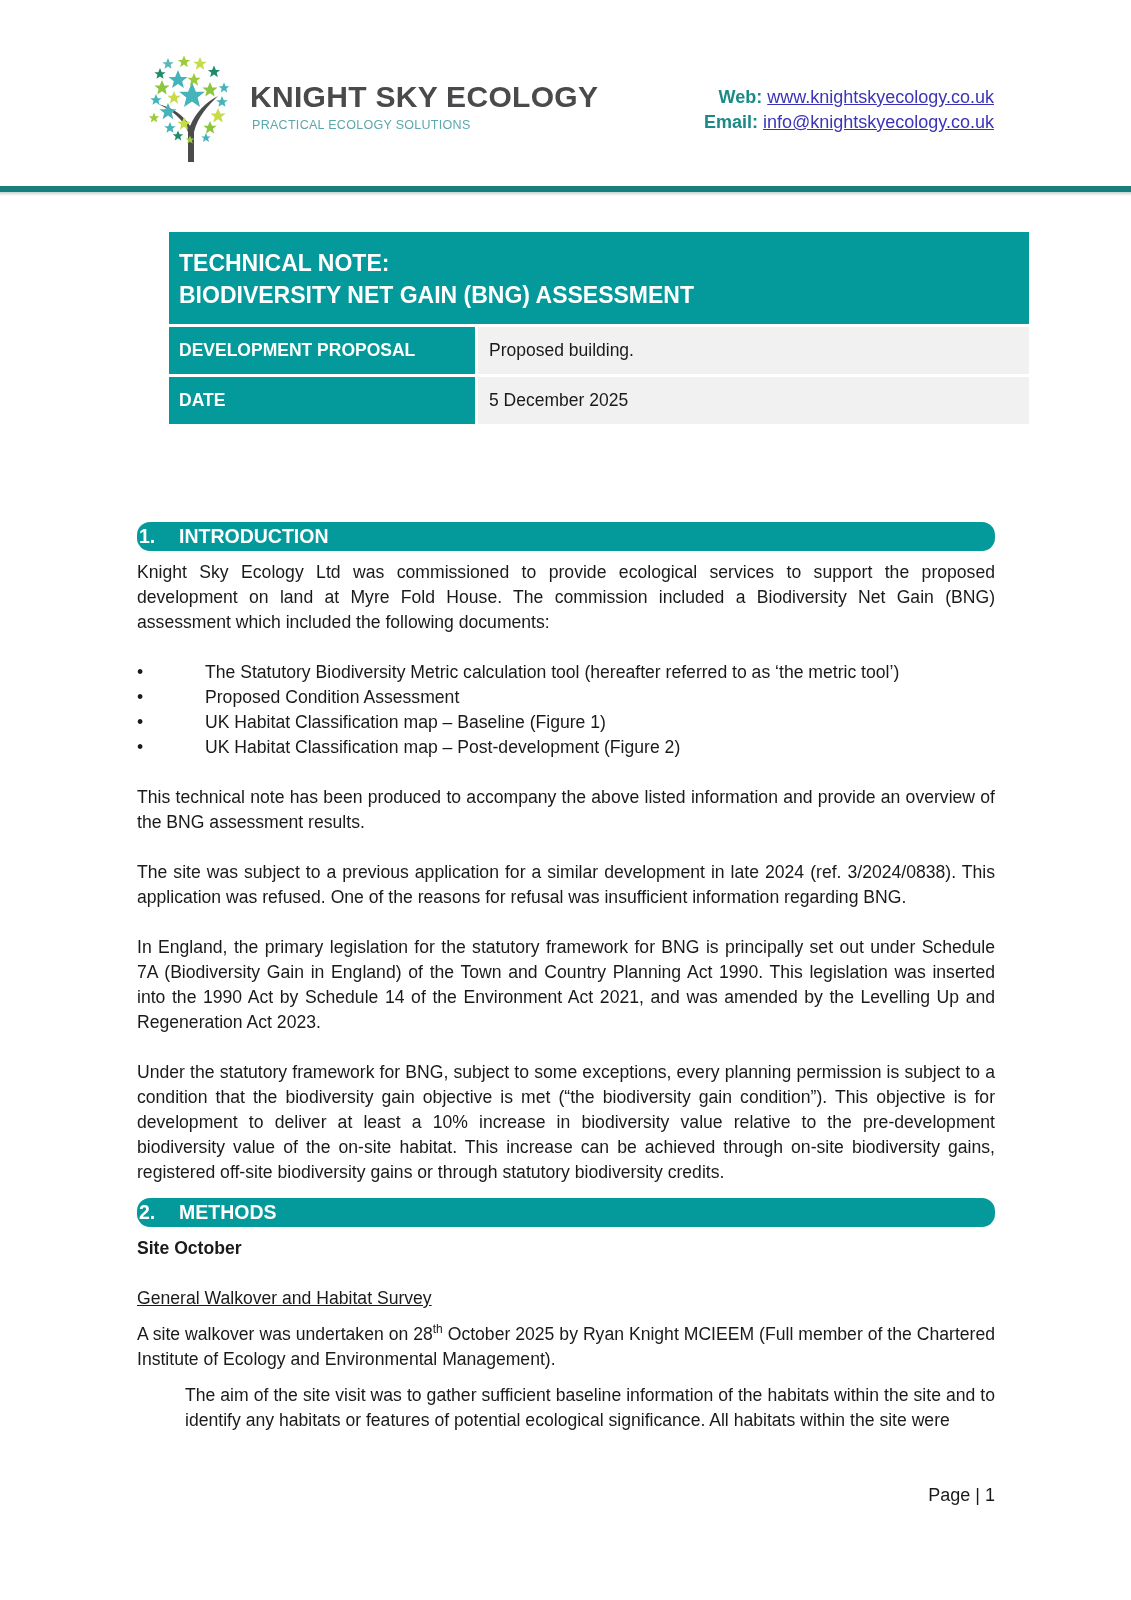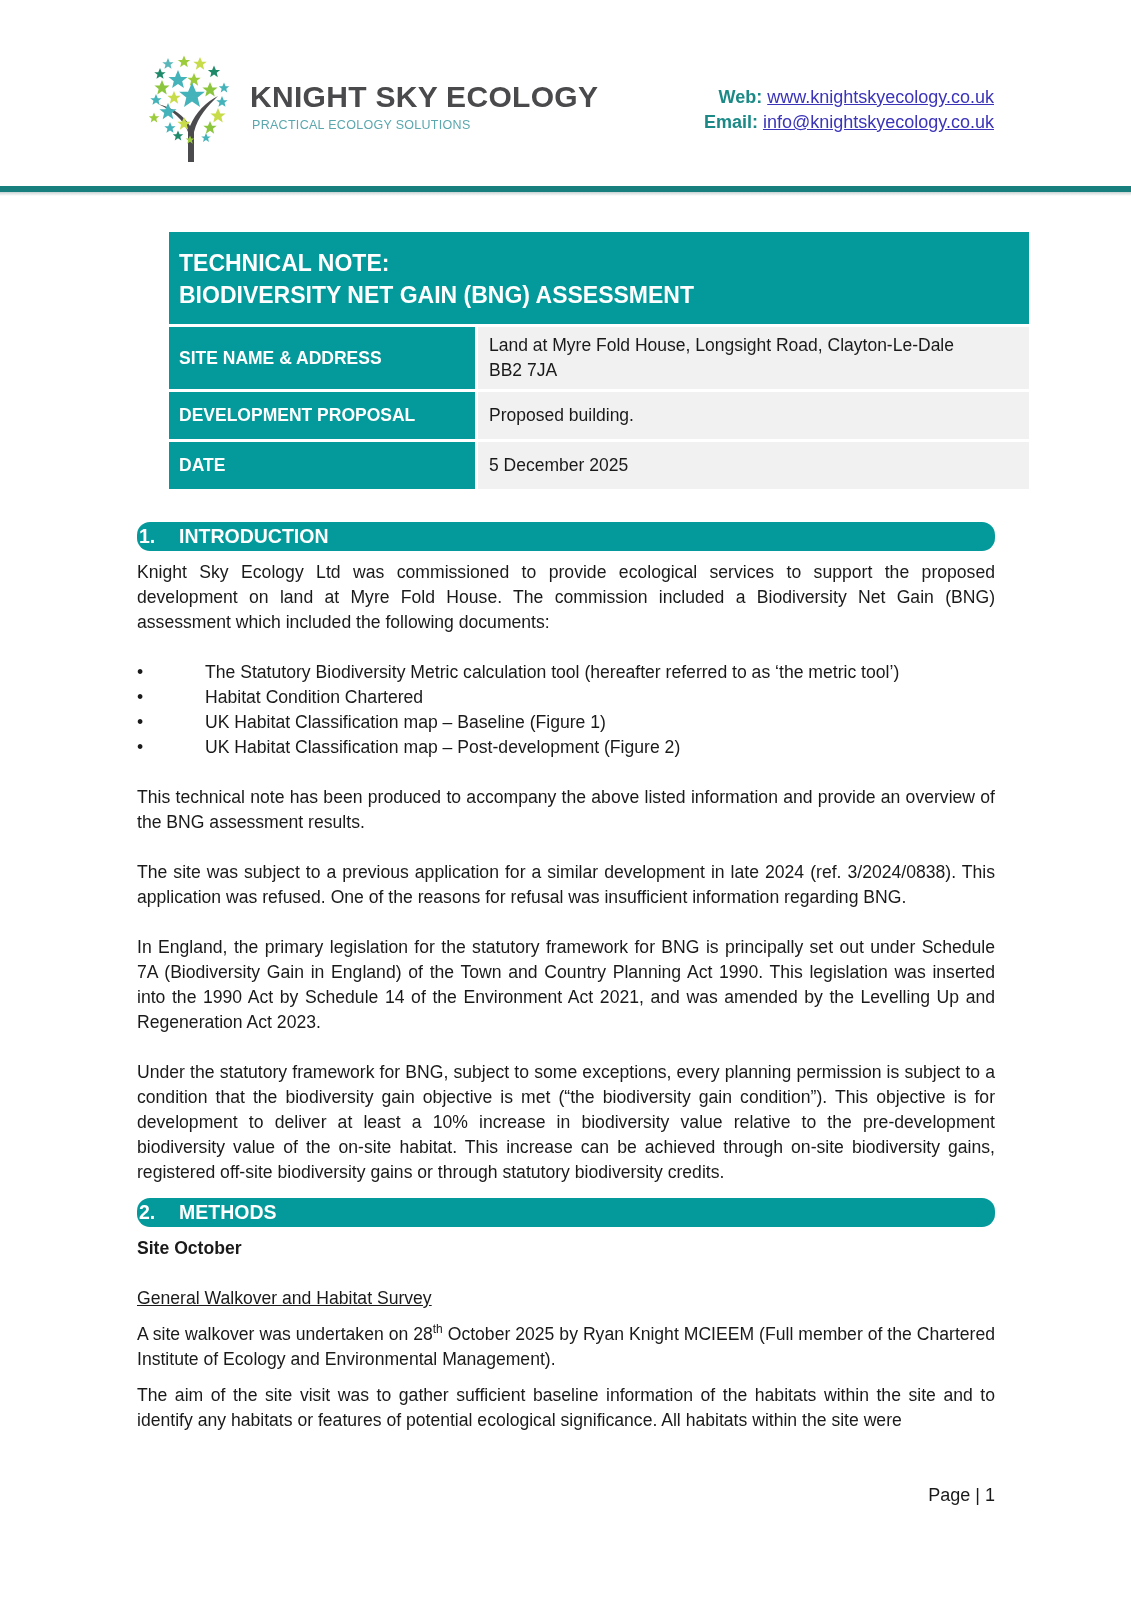--- a/index.html
+++ b/index.html
@@ -95,59 +95,50 @@
 
   <div class="rule"></div>
   <div class="rule-shadow"></div>
 </div>
 
 <div class="title-block">
   <div class="title-bar">
     <div>TECHNICAL NOTE:</div>
     <div>BIODIVERSITY NET GAIN (BNG) ASSESSMENT</div>
   </div>
-  <div class="info-row row-site">
-    <div class="info-label">SITE NAME &amp; ADDRESS</div>
-    <div class="info-value">
-      <div>
-        <div>Land at Myre Fold House, Longsight Road, Clayton-Le-Dale</div>
-        <div>BB2 7JA</div>
-      </div>
-    </div>
-  </div>
   <div class="info-row row-dev">
     <div class="info-label">DEVELOPMENT PROPOSAL</div>
     <div class="info-value">Proposed building.</div>
   </div>
   <div class="info-row row-date">
     <div class="info-label">DATE</div>
     <div class="info-value">5 December 2025</div>
   </div>
 </div>
 
 <div class="content">
   <div class="section-bar">
     <span class="num">1.</span><span>INTRODUCTION</span>
   </div>
   <p style="margin-top:9px;">Knight Sky Ecology Ltd was commissioned to provide ecological services to support the proposed development on land at Myre Fold House. The commission included a Biodiversity Net Gain (BNG) assessment which included the following documents:</p>
 
   <ul class="bullets" style="margin-top:25px;">
     <li><span class="bullet">•</span><span>The Statutory Biodiversity Metric calculation tool (hereafter referred to as ‘the metric tool’)</span></li>
-    <li><span class="bullet">•</span><span>Habitat Condition Chartered</span></li>
+    <li><span class="bullet">•</span><span>Proposed Condition Assessment</span></li>
     <li><span class="bullet">•</span><span>UK Habitat Classification map – Baseline (Figure 1)</span></li>
     <li><span class="bullet">•</span><span>UK Habitat Classification map – Post-development (Figure 2)</span></li>
   </ul>
 
   <p style="margin-top:25px;">This technical note has been produced to accompany the above listed information and provide an overview of the BNG assessment results.</p>
   <p style="margin-top:25px;">The site was subject to a previous application for a similar development in late 2024 (ref. 3/2024/0838). This application was refused. One of the reasons for refusal was insufficient information regarding BNG.</p>
   <p style="margin-top:25px;">In England, the primary legislation for the statutory framework for BNG is principally set out under Schedule 7A (Biodiversity Gain in England) of the Town and Country Planning Act 1990. This legislation was inserted into the 1990 Act by Schedule 14 of the Environment Act 2021, and was amended by the Levelling Up and Regeneration Act 2023.</p>
   <p style="margin-top:25px;">Under the statutory framework for BNG, subject to some exceptions, every planning permission is subject to a condition that the biodiversity gain objective is met (“the biodiversity gain condition”). This objective is for development to deliver at least a 10% increase in biodiversity value relative to the pre-development biodiversity value of the on-site habitat. This increase can be achieved through on-site biodiversity gains, registered off-site biodiversity gains or through statutory biodiversity credits.</p>
 
   <div class="section-bar" style="margin-top:13px;">
     <span class="num">2.</span><span>METHODS</span>
   </div>
   <div class="subhead" style="margin-top:9px;">Site October</div>
   <div class="underline" style="margin-top:25px;">General Walkover and Habitat Survey</div>
   <p style="margin-top:11px;"><span>A site walkover was undertaken on 28</span><sup>th</sup><span> October 2025 by Ryan Knight MCIEEM (Full member of the Chartered Institute of Ecology and Environmental Management).</span></p>
-  <p style="margin-top:11px;">The aim of the site visit was to gather sufficient baseline information of the habitats within the site and to identify any habitats or features of potential ecological significance. All habitats within the site were</p>
+  <p style="margin-top:11px;margin-left:48px;">The aim of the site visit was to gather sufficient baseline information of the habitats within the site and to identify any habitats or features of potential ecological significance. All habitats within the site were</p>
 </div>
 
 <div class="page-num">Page | 1</div>
 
 </body></html>

